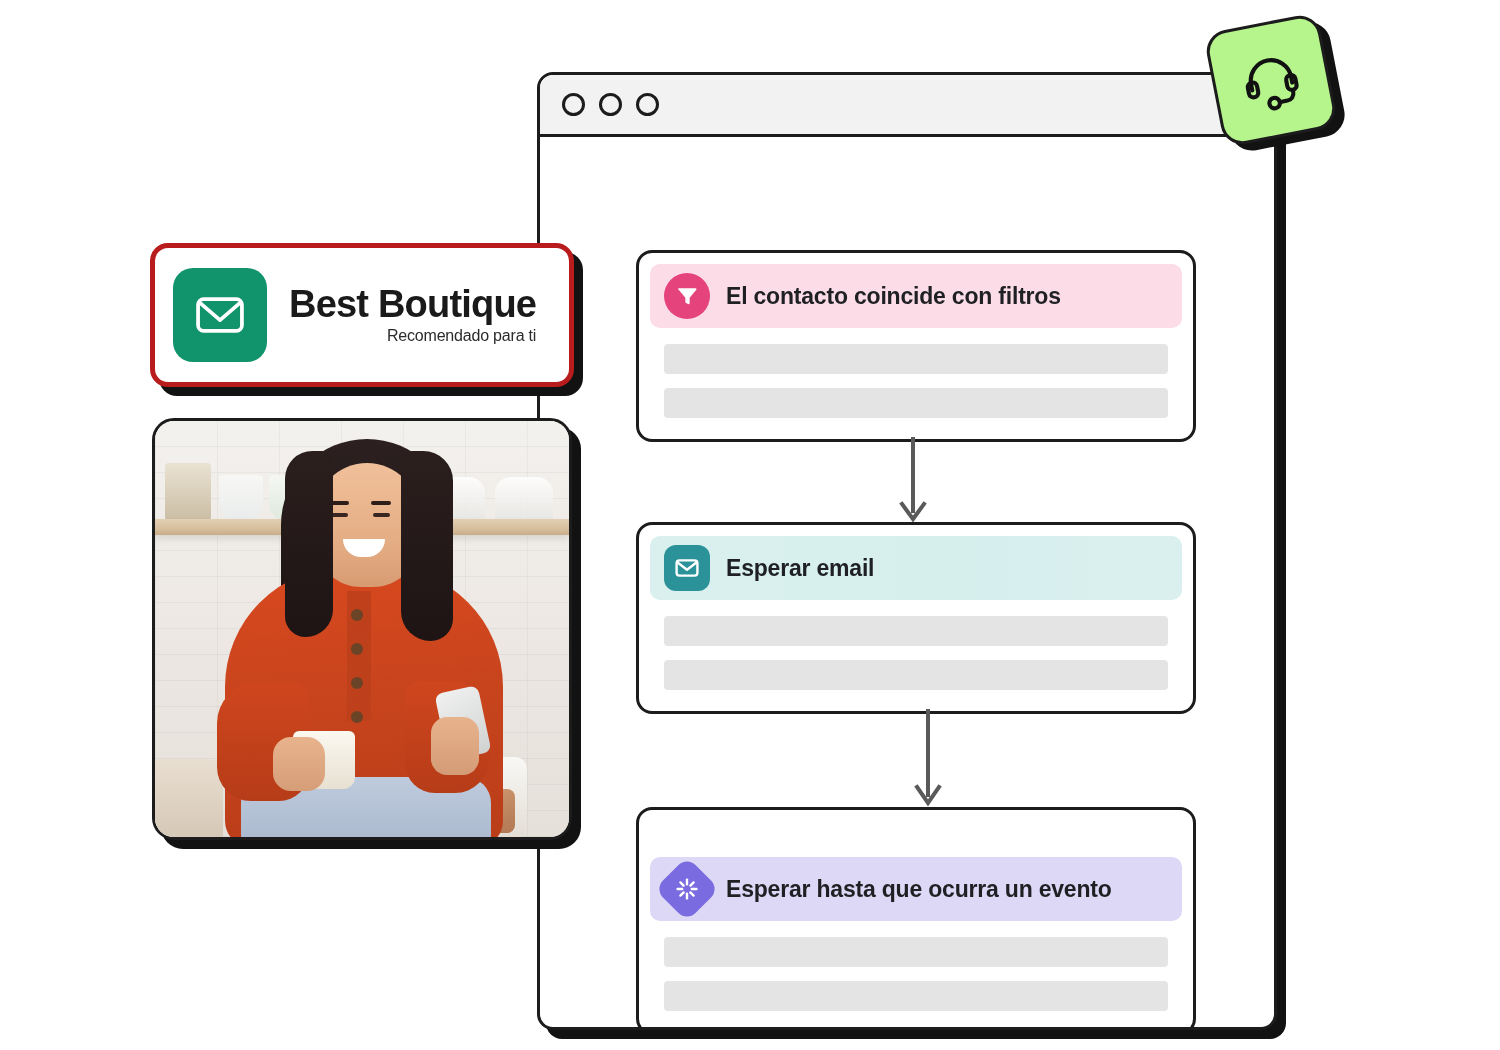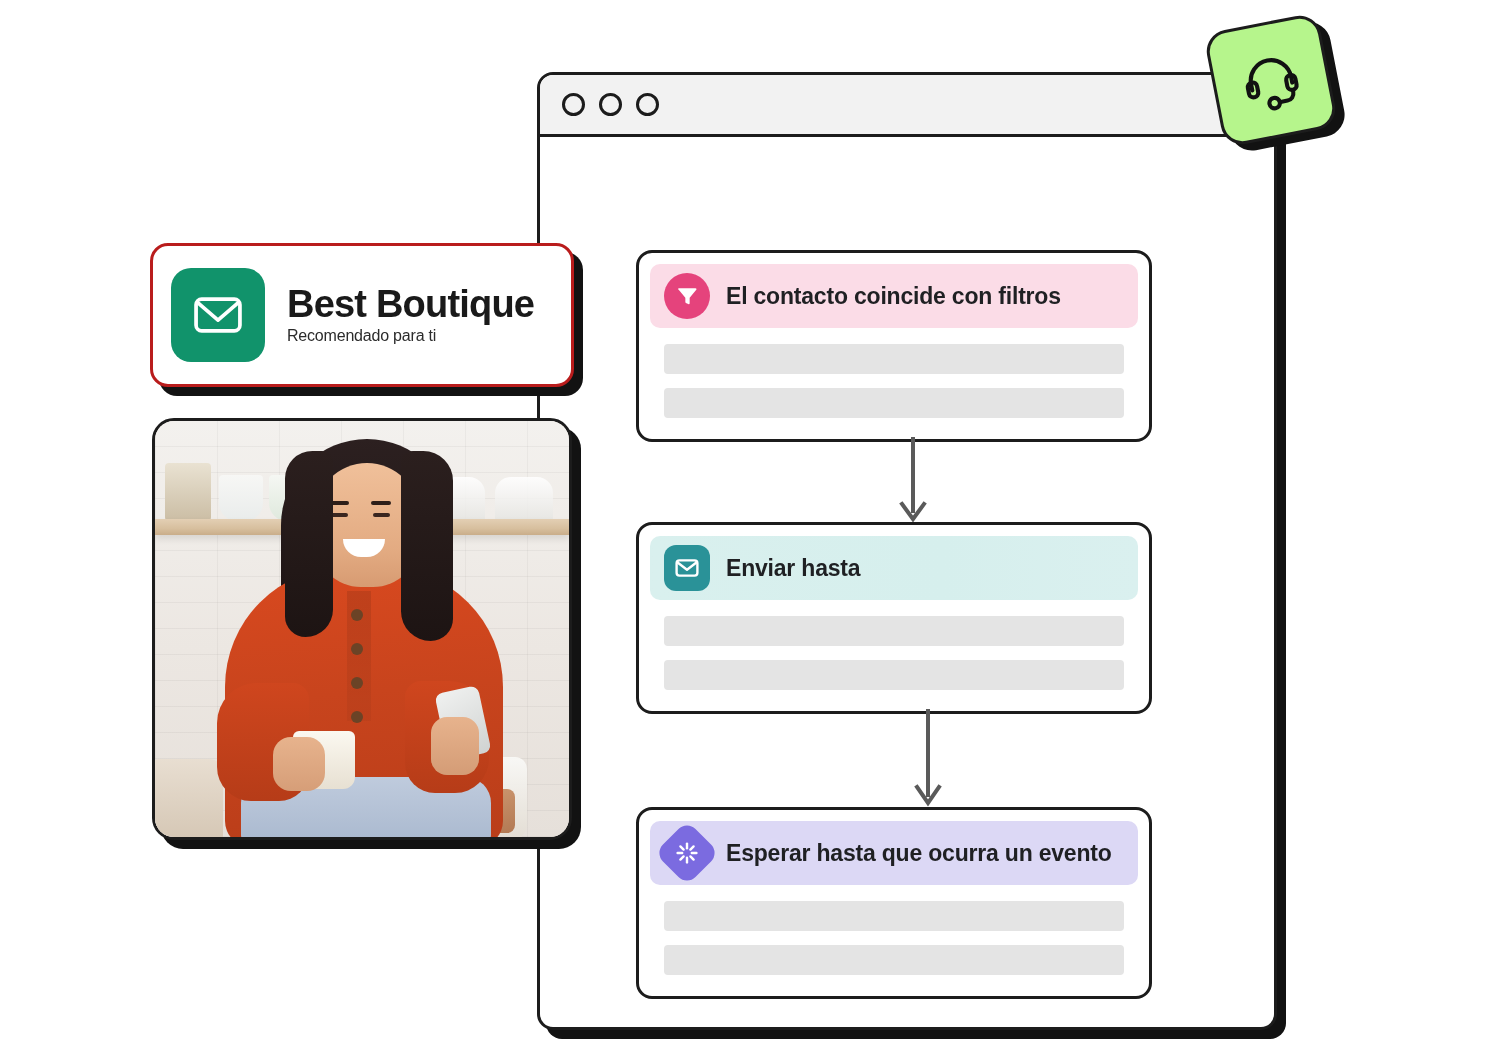--- a/index.html
+++ b/index.html
@@ -56,41 +56,41 @@
   .canvas {
     position: relative;
     padding: 0;
     height: calc(100% - 62px);
   }
 
   
   .node {
     position: absolute;
     left: 96px;
-    width: 516px;
+    width: 560px;
     background: #ffffff;
     border: 3px solid #1c1c1c;
     border-radius: 16px;
     box-sizing: border-box;
     padding: 11px;
   }
   .node-1 { top: 113px; }
   .node-2 { top: 385px; }
   .node-3 { top: 670px; }
 
   .node-header {
     display: flex;
     align-items: center;
     border-radius: 10px;
     padding: 9px 14px;
     gap: 16px;
   }
   .hdr-filter { background: #fbdce7; }
   .hdr-email  { background: linear-gradient(90deg, #d9f0ee 0%, #d6efed 60%, #daf0ef 100%); }
-  .hdr-wait   { background: #dcd8f5; }
+  .hdr-wait   { background: #dcd8f5; margin-top: 36px; }
 
   .node-title {
     font-size: 23px;
     font-weight: bold;
     color: #1f2023;
     letter-spacing: -0.2px;
     white-space: nowrap;
   }
 
   .node-body { padding: 16px 14px 8px 14px; }
@@ -135,28 +135,29 @@
   .conn-2 { left: 373px; top: 572px; height: 100px; }
 
   
   .notif-card {
     position: absolute;
     left: 150px;
     top: 243px;
     width: 424px;
     height: 144px;
     background: #ffffff;
-    border: 3px solid #b91c1c;
+    border: 5px solid #b91c1c;
     border-radius: 18px;
     box-shadow: 9px 9px 0 #121212;
     box-sizing: border-box;
     display: flex;
     align-items: center;
     padding-left: 18px;
     gap: 22px;
+    text-align: right;
   }
   .notif-icon {
     width: 94px;
     height: 94px;
     flex: 0 0 94px;
     background: #11936b;
     border-radius: 20px;
     display: flex;
     align-items: center;
     justify-content: center;
@@ -391,21 +392,21 @@
       </svg>
 
       <div class="node node-2">
         <div class="node-header hdr-email">
           <span class="icon-badge icon-rsq-teal">
             <svg width="26" height="26" viewBox="0 0 24 24" aria-hidden="true">
               <rect x="2.4" y="5" width="19.2" height="14" rx="2.6" fill="none" stroke="#ffffff" stroke-width="2.2"></rect>
               <path d="M3.6 7.2 L12 13.6 L20.4 7.2" fill="none" stroke="#ffffff" stroke-width="2.2" stroke-linecap="round" stroke-linejoin="round"></path>
             </svg>
           </span>
-          <span class="node-title">Enviar hasta</span>
+          <span class="node-title">Esperar email</span>
         </div>
         <div class="node-body">
           <div class="skeleton-bar"></div>
           <div class="skeleton-bar"></div>
         </div>
       </div>
 
       <svg class="connector conn-2" viewBox="0 0 30 100">
         <line x1="15" y1="0" x2="15" y2="88" stroke="#5A5A5A" stroke-width="4"></line>
         <path d="M4 78 L15 94 L26 78" fill="none" stroke="#5A5A5A" stroke-width="4" stroke-linecap="square"></path>

